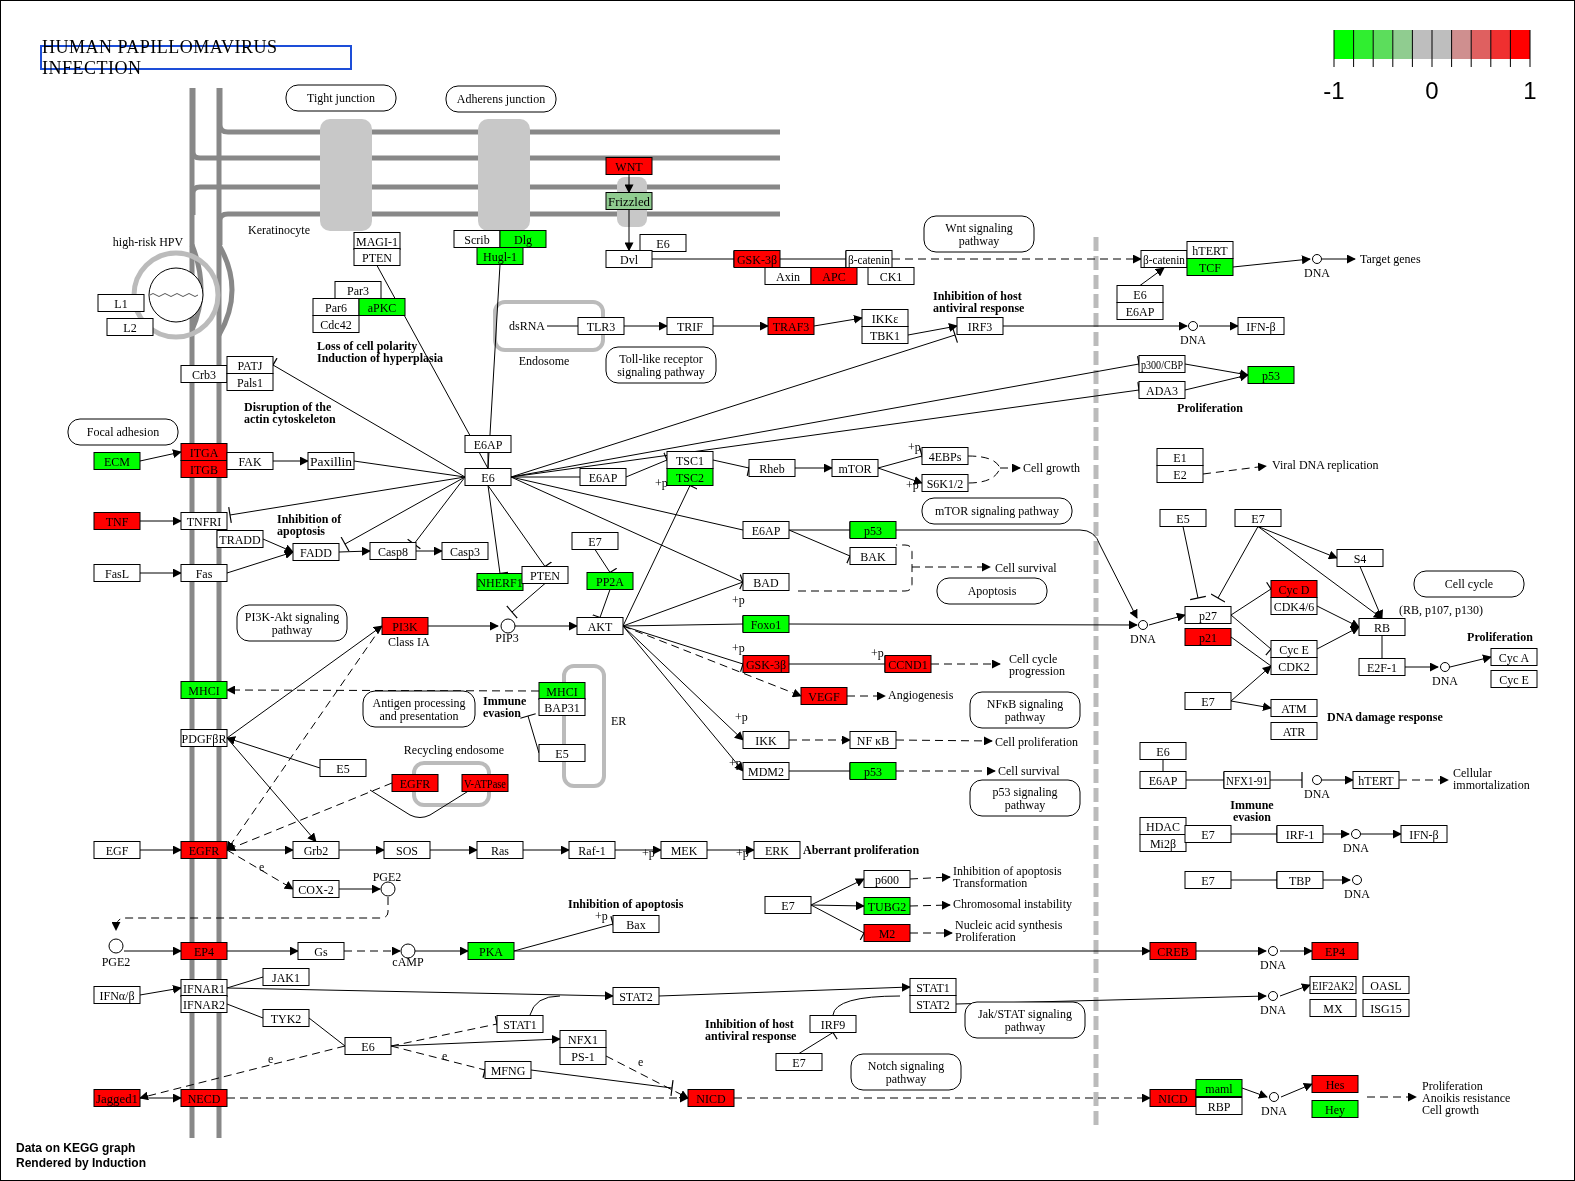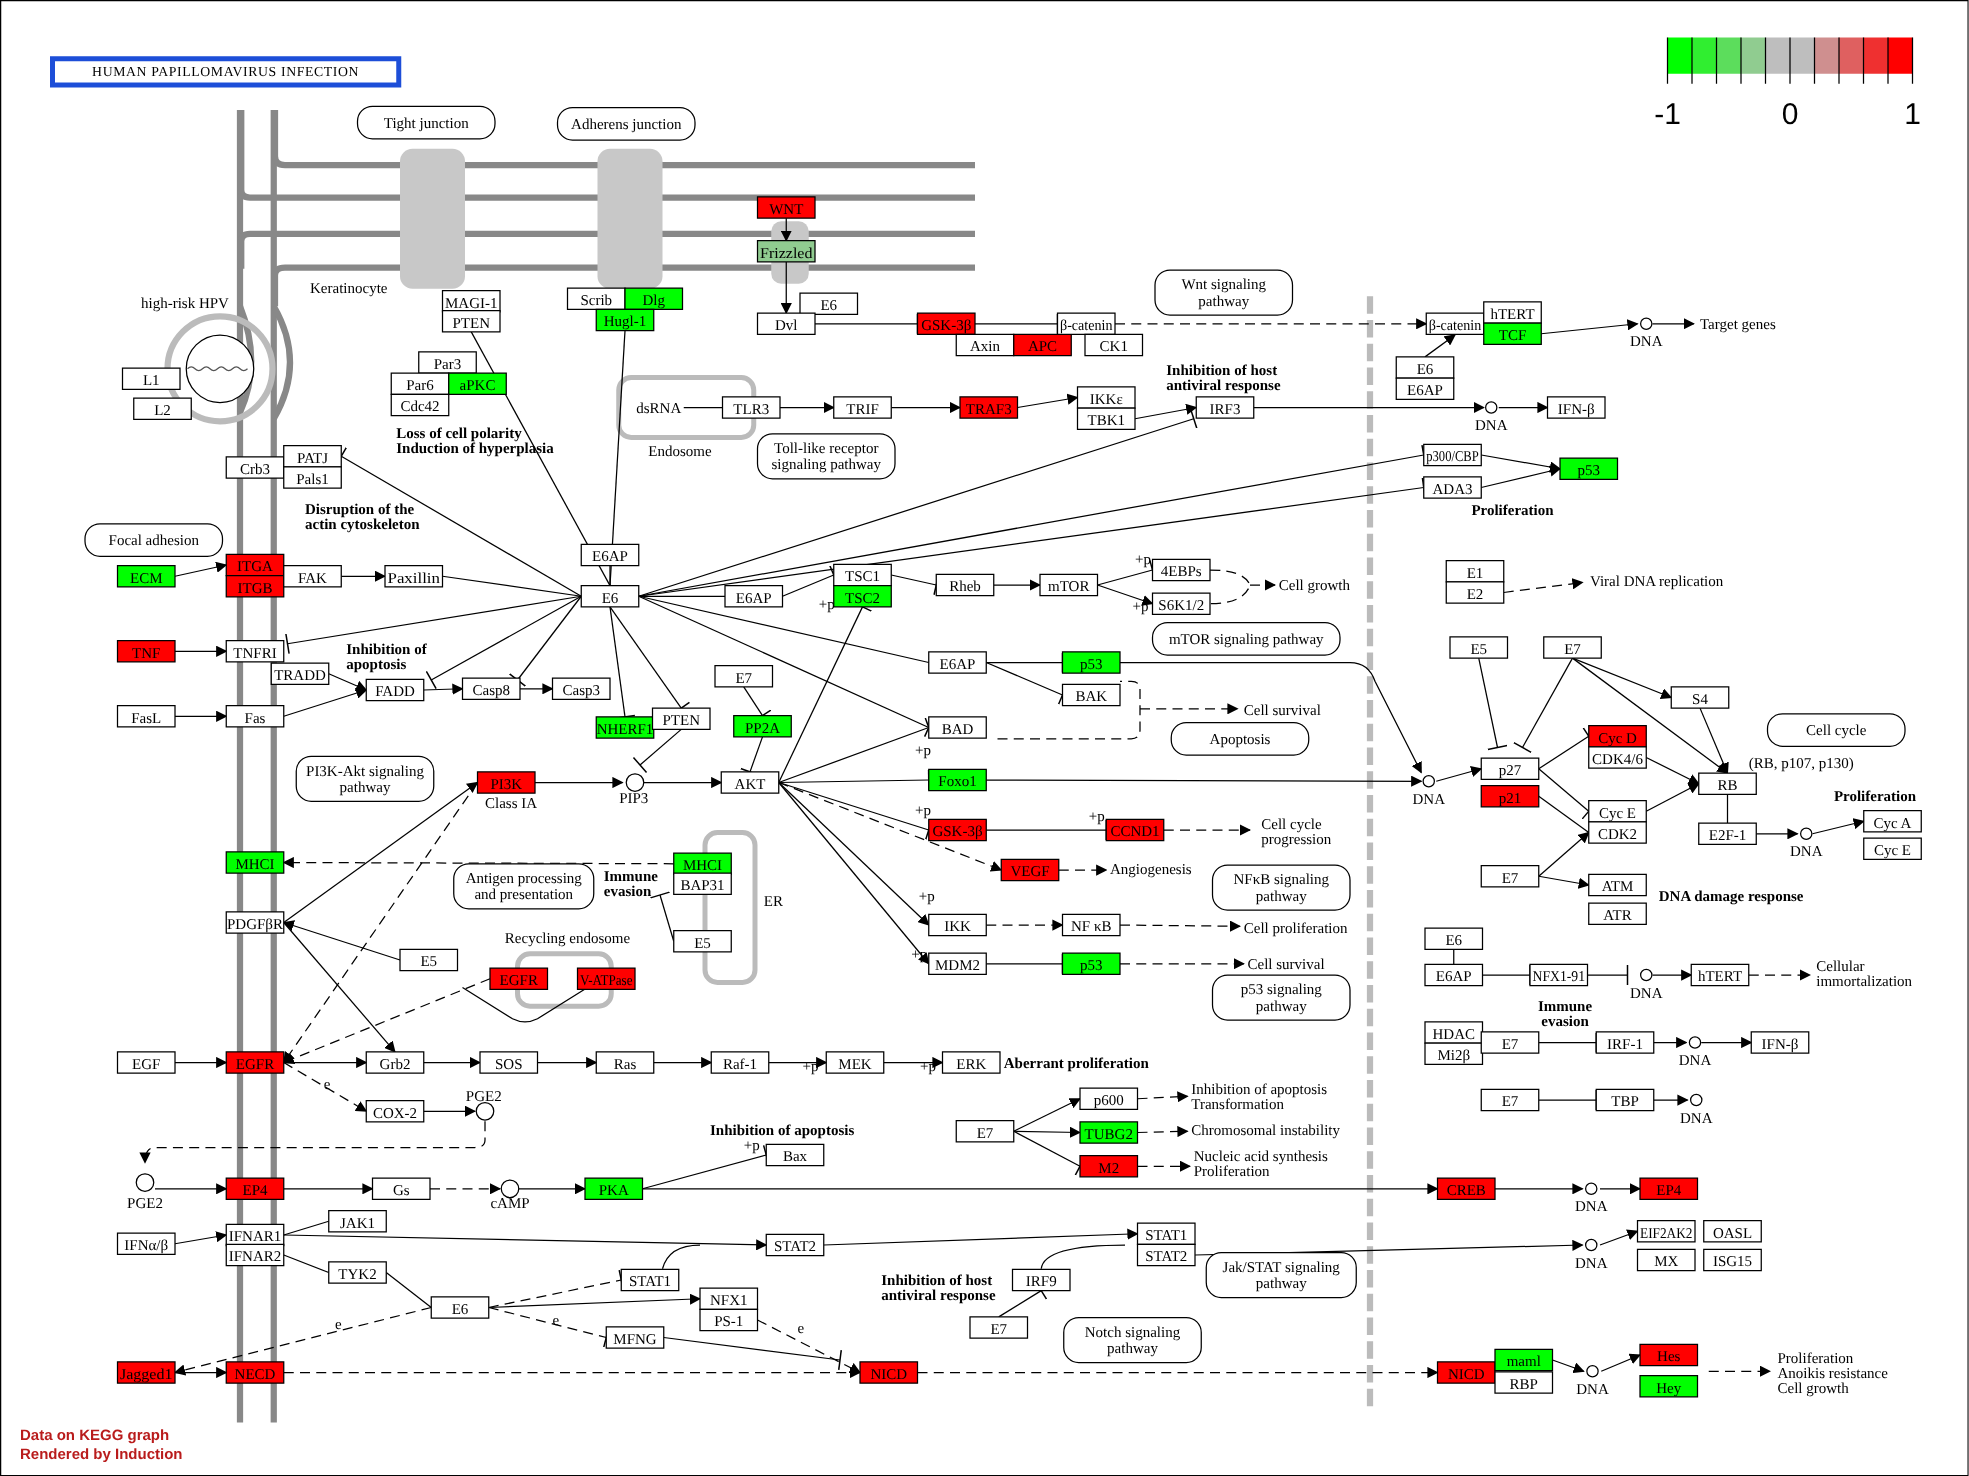--- a/index.html
+++ b/index.html
@@ -8,23 +8,23 @@
   svg { position:absolute; left:0; top:0; }
   .node-rect { stroke:#000; stroke-width:1; }
   .node-text { font-family:"Liberation Serif", serif; font-size:12px; text-anchor:middle; dominant-baseline:central; }
   .lbl { font-family:"Liberation Serif", serif; font-size:12px; }
   .lbl-b { font-family:"Liberation Serif", serif; font-size:12px; font-weight:bold; }
   .map-text { font-family:"Liberation Serif", serif; font-size:12px; text-anchor:middle; }
   .edge { stroke:#000; stroke-width:1; fill:none; }
   .dash { stroke-dasharray:8 5; }
   .mem { stroke:#888; stroke-width:5; fill:none; }
   .legend-num { font-family:"Liberation Sans", sans-serif; font-size:24px; text-anchor:middle; }
-  #title-box { position:absolute; left:40px; top:45px; width:281px; height:25px; border:4px solid #1d4ed8; box-sizing:border-box;
-    font-family:"Liberation Serif", serif; font-size:11px; display:flex; align-items:center; justify-content:center; letter-spacing:0.5px; }
-  #footer { position:absolute; left:16px; top:1141px; font-family:"Liberation Sans", sans-serif; font-size:12px; font-weight:bold; line-height:15px; color:#b91c1c; }
+  #title-box { position:absolute; left:40px; top:45px; width:312px; height:25px; border:2px solid #1d4ed8; box-sizing:border-box;
+    font-family:"Liberation Serif", serif; font-size:18px; display:flex; align-items:center; justify-content:center; letter-spacing:0.5px; }
+  #footer { position:absolute; left:16px; top:1141px; font-family:"Liberation Sans", sans-serif; font-size:12px; font-weight:bold; line-height:15px; color:#000000; }
 </style>
 </head>
 <body>
 
 <div id="frame"></div>
 <div id="title-box">HUMAN PAPILLOMAVIRUS INFECTION</div>
 
 <svg id="diagram" width="1575" height="1181">
   <defs>
     <marker id="arrow" viewBox="0 0 10 10" refX="9" refY="5" markerWidth="9" markerHeight="9" orient="auto-start-reverse">

